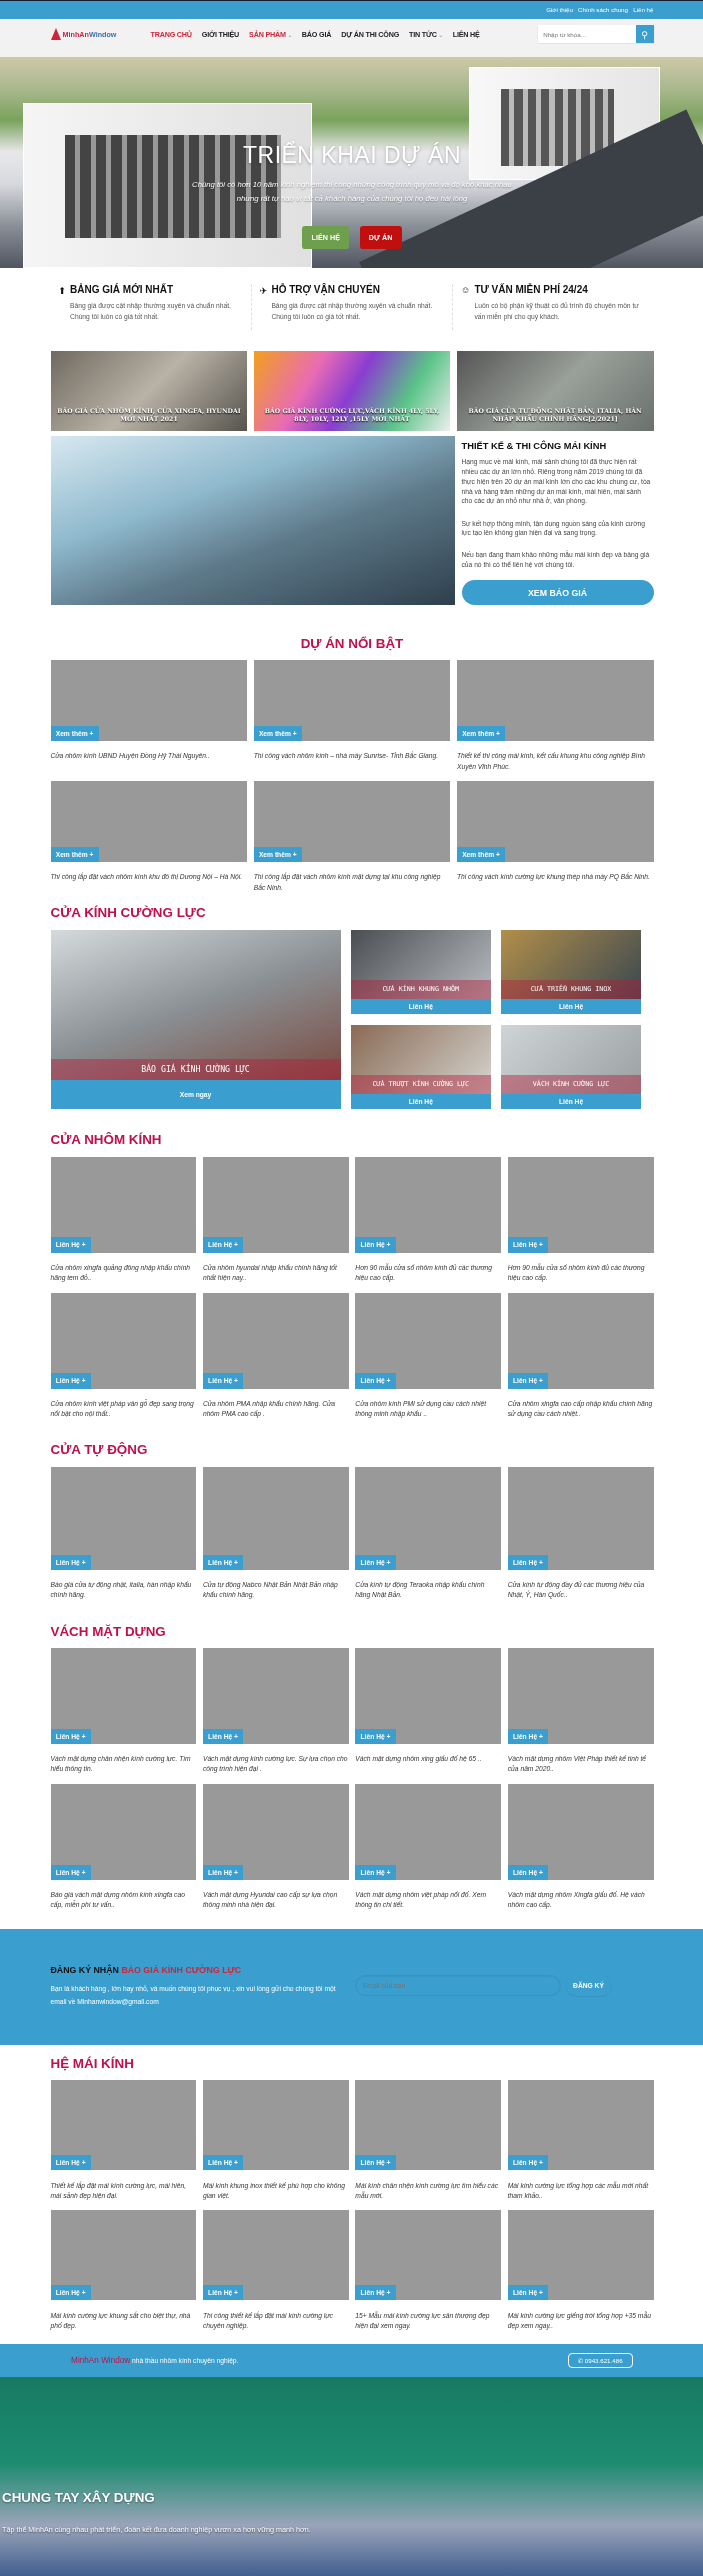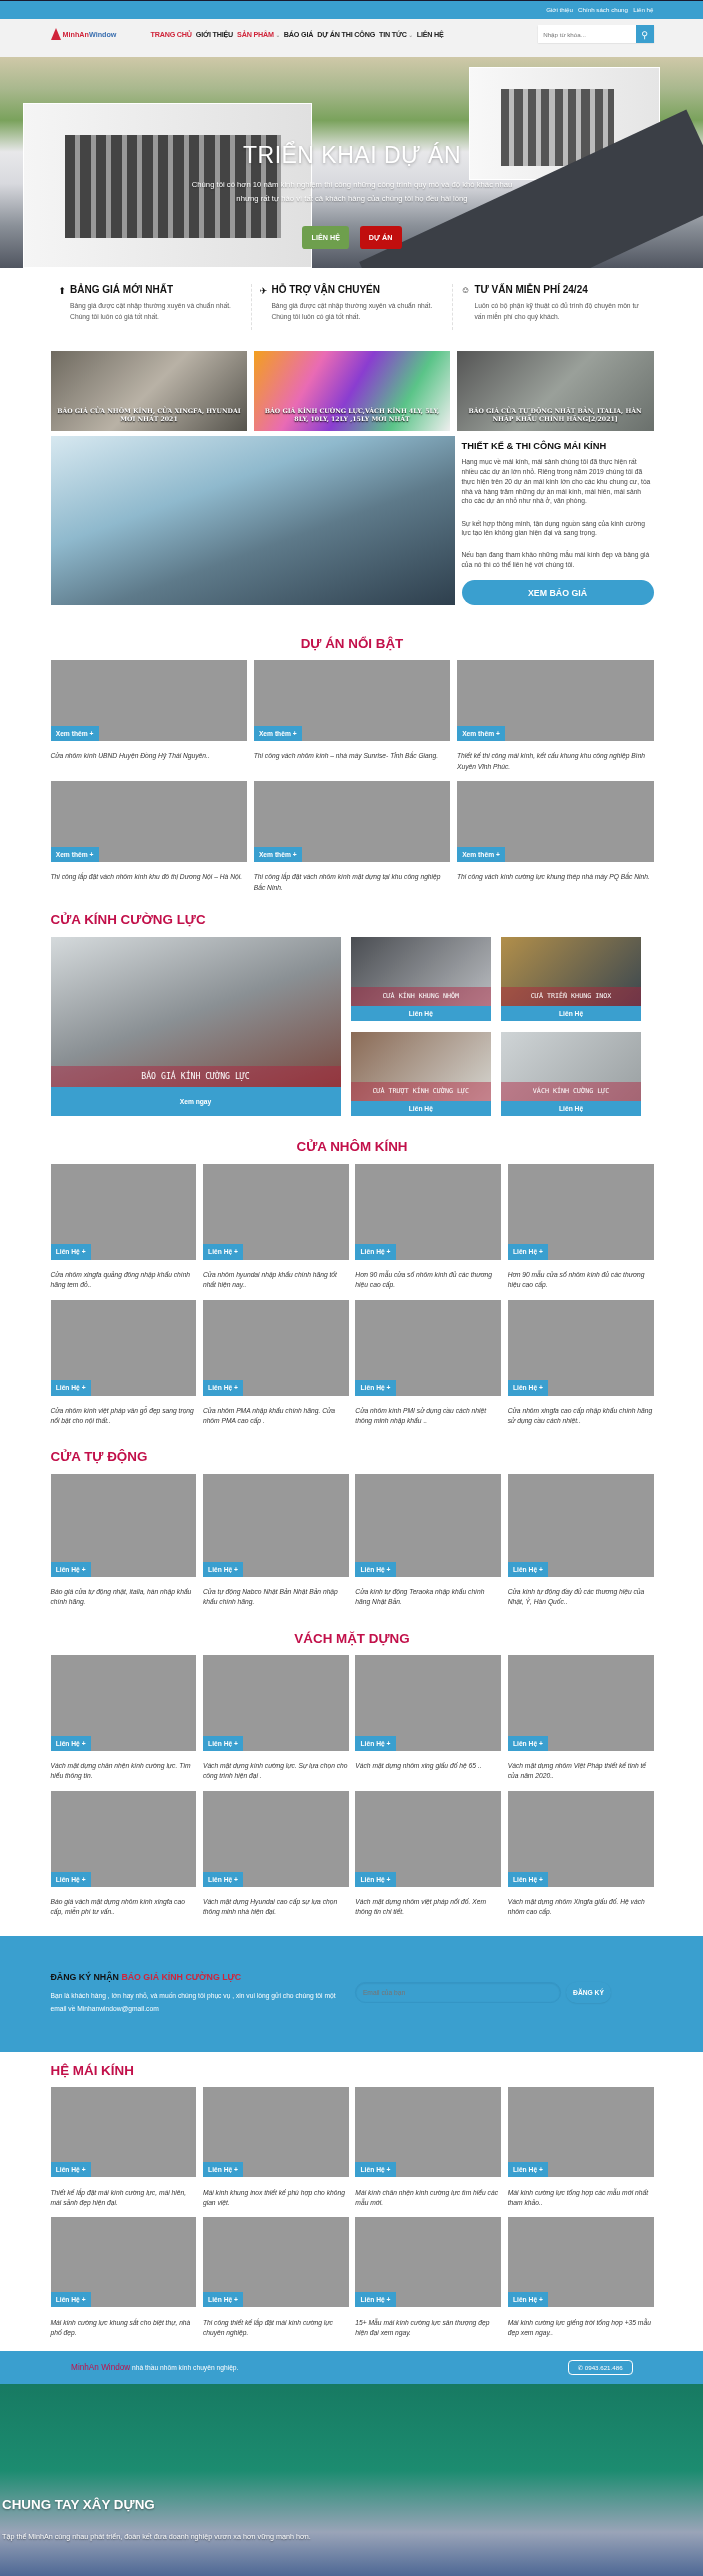--- a/index.html
+++ b/index.html
@@ -9,36 +9,36 @@
 
 .topbar{height:19px;background:#3a9fcf;border-top:1.5px solid #1a1a2e}
 .topbar .wrap{display:flex;justify-content:flex-end;align-items:center;height:17.5px;gap:5.2px}
 .topbar a{color:#fff;font-size:6.2px}
 
 .header{height:38px;background:#f2f2f2}
 .header .wrap{display:flex;align-items:center;height:30px}
 .logo{display:flex;align-items:center;gap:2.1px;width:100px;font-weight:bold;font-size:7.2px}
 .logo .tri{width:0;height:0;border-left:5.7px solid transparent;border-right:5.7px solid transparent;border-bottom:12.4px solid #d0243a;position:relative}
 .logo .m{color:#d0243a}.logo .w{color:#3a6fb0}
-.nav{display:flex;gap:4px;flex:1}
+.nav{display:flex;gap:10px;flex:1}
 .nav a{font-size:7.2px;font-weight:bold;color:#222;letter-spacing:-0.2px}
 .nav a.red{color:#d0243a}
 .search{display:flex;height:18.5px;box-shadow:0 0.5px 1.5px rgba(0,0,0,.15)}
 .search input{width:98px;border:none;padding:0 5.2px;font-size:6.2px;background:#fff;font-family:"Liberation Sans",sans-serif}
 .search button{width:17.5px;background:#3a9fcf;border:none;color:#fff;font-size:9.3px}
 
 .hero{height:211px;position:relative;overflow:hidden;background:linear-gradient(180deg,#cfc8a8 0%,#a9b88e 15%,#7aa25c 30%,#e8e8ea 45%,#d8d9de 60%,#8a9098 80%,#505560 100%)}
 .hero .b1{position:absolute;left:23px;top:46px;width:289px;height:165px;background:linear-gradient(90deg,#f5f5f5,#e0e0e0);border:1px solid #fff}
 .hero .b1 .st{position:absolute;left:41px;top:31px;width:216px;height:103px;background:repeating-linear-gradient(90deg,#444 0 10.3px,#999 10.3px 15.5px)}
 .hero .b2{position:absolute;left:469px;top:10.3px;width:191px;height:113px;background:linear-gradient(90deg,#f8f8f8,#e5e5e5);border:1px solid #fff}
 .hero .b2 .st{position:absolute;left:31px;top:20.6px;width:113px;height:77px;background:repeating-linear-gradient(90deg,#555 0 8.2px,#bbb 8.2px 13.4px)}
 .hero .road{position:absolute;right:-20.6px;bottom:-15.5px;width:361px;height:103px;background:#3b3f46;transform:rotate(-25deg)}
 .hero-text{position:absolute;left:0;right:0;top:85px;text-align:center;color:#fff}
 .hero-text h1{font-size:23px;font-weight:normal;letter-spacing:0.5px;text-shadow:0 1px 3.1px rgba(0,0,0,.3)}
-.hero-text p{font-size:7.7px;line-height:13.4px;margin-top:9.3px;text-shadow:0 0.5px 1.5px rgba(0,0,0,.4)}
+.hero-text p{font-size:7.7px;font-style:italic;line-height:13.4px;margin-top:9.3px;text-shadow:0 0.5px 1.5px rgba(0,0,0,.4)}
 .hero-btns{display:flex;justify-content:center;gap:10.3px;margin-top:20.6px}
 .hero-btns a{display:inline-block;padding:7.2px 9.3px;font-weight:bold;font-size:7.2px;border-radius:3.1px;color:#fff}
 .btn-green{background:#6e9f4d}.btn-red{background:#c10e0e}
 
 .features{padding:15.5px 0 20.6px}
 .features .wrap{display:flex}
 .feat{flex:1;display:flex;gap:4.1px;padding:0 7.7px 7.7px;border-left:0.5px dashed #e0e0e0}
 .feat:first-child{border-left:none}
 .feat .ic{width:10.3px;font-size:9.3px;color:#111;padding-top:1px}
 .feat h3{font-size:10px;font-weight:bold;color:#111}
@@ -51,21 +51,21 @@
 .ph1{background:linear-gradient(135deg,#6f6a60,#b9b2a6 50%,#56544d)}
 .ph2{background:linear-gradient(120deg,#f2a01e 0,#e96bb4 30%,#8a3dd0 50%,#5ac488 75%,#eee 100%)}
 .ph3{background:linear-gradient(135deg,#555,#9aa09a 50%,#6a706c)}
 .mai-row{display:grid;grid-template-columns:1fr 192px;gap:6.2px;margin-top:5.2px}
 .mai-img{height:169px;background:linear-gradient(160deg,#d7e8f0 0,#8fb9cd 35%,#5e7a8a 60%,#2e3f4d 100%)}
 .mai-txt h2{font-size:9.3px;font-weight:bold;color:#111;margin-top:5.2px}
 .mai-txt p{font-size:6.7px;color:#444;line-height:9.8px;margin-top:6.2px}
 .btn-quote{display:block;margin-top:10.3px;background:#3a9fcf;color:#fff;text-align:center;font-weight:bold;font-size:8.8px;padding:7.2px 0;border-radius:14.4px}
 
 .sec-title{font-size:13.4px;font-weight:bold;color:#c2104a;margin:15.5px 0 9.3px}
-.sec-title.center{text-align:center}.sec-title.right{text-align:center}
+.sec-title.center{text-align:center}.sec-title.right{text-align:left}
 .grid3{display:grid;grid-template-columns:repeat(3,1fr);gap:6.7px}
 .grid4{display:grid;grid-template-columns:repeat(4,1fr);gap:6.7px}
 .card .img{position:relative;background:#999}
 .card .img .btn{position:absolute;left:0;bottom:0;background:#3a9fcf;color:#fff;font-size:6.7px;font-weight:bold;padding:4.1px 5.2px}
 .card p{font-size:6.7px;font-style:italic;color:#333;line-height:10.3px;margin:10.3px 0 0;min-height:23px}
 .grid3 .img{height:81px}.grid4 .img{height:96px}
 .c1{background:linear-gradient(135deg,#bcbcbc,#6a6a6a)}.c2{background:linear-gradient(135deg,#6fa3d0,#8b8b80)}.c3{background:linear-gradient(135deg,#a9cbe0,#505b66)}
 .c4{background:linear-gradient(135deg,#e8e5df,#9d6c5a)}.c5{background:linear-gradient(135deg,#eef2f5,#2c5f80)}.c6{background:linear-gradient(135deg,#5e6e5e,#2b2f2b)}
 .c7{background:linear-gradient(135deg,#c8b9a0,#5a6066)}.c8{background:linear-gradient(135deg,#eee,#8d8d8d)}.c9{background:linear-gradient(135deg,#c5c0b8,#766d62)}
 .c10{background:linear-gradient(135deg,#b7412f,#e2e2e2)}.c11{background:linear-gradient(135deg,#6fb4e8,#444)}.c12{background:linear-gradient(135deg,#a6723d,#2e3236)}
@@ -245,21 +245,21 @@
     <div class="card">
         <div class="img c6">
           <a href="#" class="btn">Xem thêm +</a>
         </div>
         <p>Thi công vách kính cường lực khung thép nhà máy PQ Bắc Ninh.</p>
       </div>
   </div>
 </section>
 
 <section class="wrap">
-  <h2 class="sec-title" style="margin-top:17px">CỬA KÍNH CƯỜNG LỰC</h2>
+  <h2 class="sec-title" style="margin-top:10px">CỬA KÍNH CƯỜNG LỰC</h2>
   <div class="kcl">
     <div class="tile big">
       <div class="pic">
           <div class="cap">BÁO GIÁ KÍNH CƯỜNG LỰC</div>
         </div>
       <a href="#" class="act" style="padding:11.3px 0">Xem ngay</a>
     </div>
     <div class="tile sm">
       <div class="pic k1">
           <div class="cap">CỬA KÍNH KHUNG NHÔM</div>

